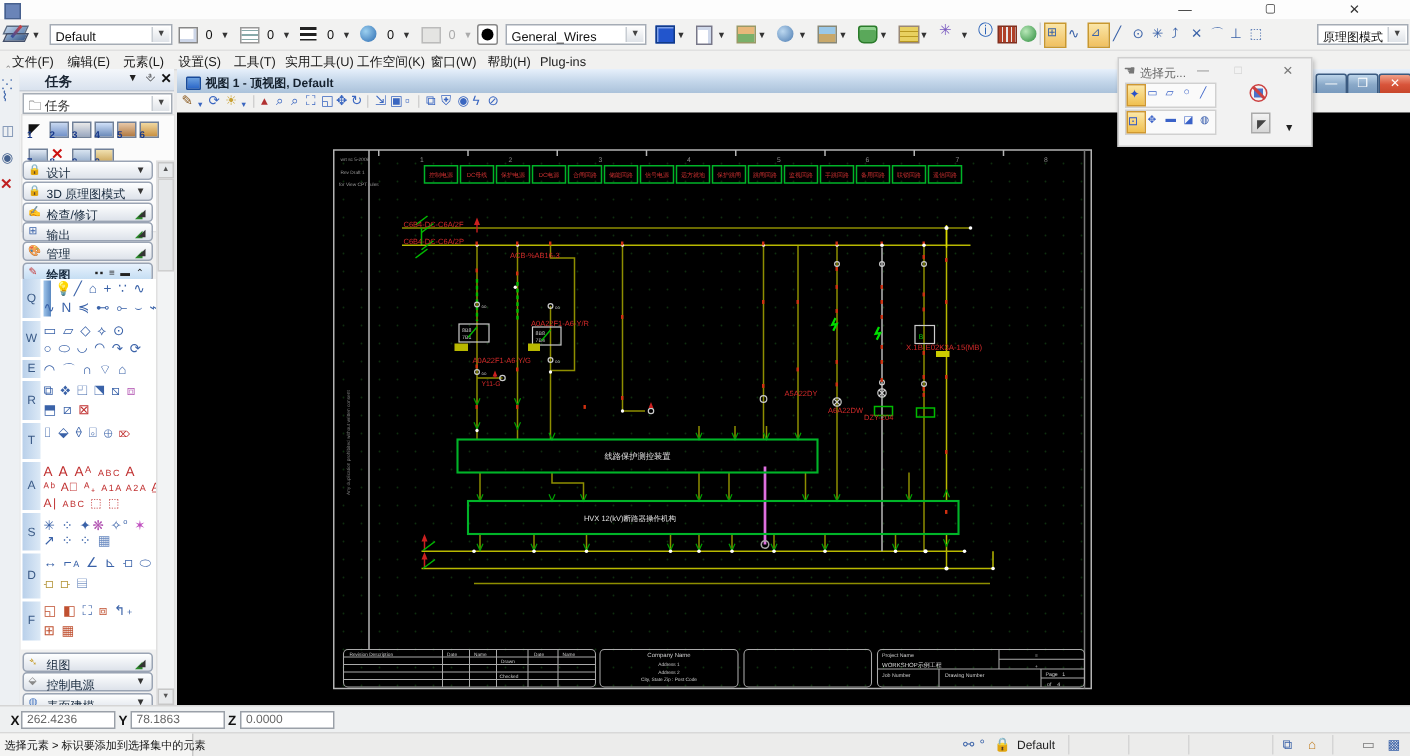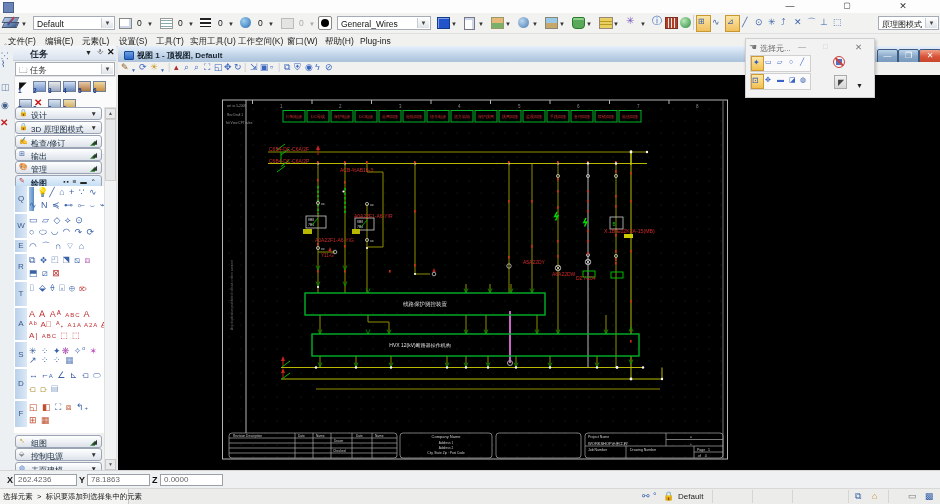--- a/index.html
+++ b/index.html
@@ -736,21 +736,21 @@
  <div class="xlb" style="left:7px;">X</div>
     <div class="xin" style="left:14px;">262.4236</div>
  <div class="xlb" style="left:79px;">Y</div>
     <div class="xin" style="left:87px;">78.1863</div>
  <div class="xlb" style="left:152px;">Z</div>
     <div class="xin" style="left:160px;">0.0000</div>
 </div>
 
 <div id="sbar" class="ab">
  <div class="ab" style="left:0;top:0;width:128px;height:15px;background:#f4f4f3;border-right:1px solid #c8c8c8;">
-  <div class="ab" style="left:3px;top:3px;font-size:7.4px;color:#111;white-space:nowrap;font-family:Liberation Mono, monospace;">选择元素 &gt; 标识要添加到选择集中的元素</div>
+  <div class="ab" style="left:3px;top:3px;font-size:7.4px;color:#111;white-space:nowrap;">选择元素 &gt; 标识要添加到选择集中的元素</div>
  </div>
  <span class="ab" style="left:642px;top:2px;font-size:9px;color:#3a62a8;">⚯</span>
  <span class="ab" style="left:653px;top:2px;font-size:9px;color:#3a62a8;">°</span>
  <span class="ab" style="left:663px;top:2px;font-size:9px;color:#b8960a;">🔒</span>
  <span class="ab" style="left:678px;top:3px;font-size:8px;color:#222;">Default</span>
  <div class="ab" style="left:712px;top:1px;width:1px;height:13px;background:#d5d5d5;"></div>
  <div class="ab" style="left:752px;top:1px;width:1px;height:13px;background:#d5d5d5;"></div>
  <div class="ab" style="left:792px;top:1px;width:1px;height:13px;background:#d5d5d5;"></div>
  <div class="ab" style="left:848px;top:1px;width:1px;height:13px;background:#d5d5d5;"></div>
  <span class="ab" style="left:855px;top:2px;font-size:9px;color:#3a62a8;">⧉</span>

